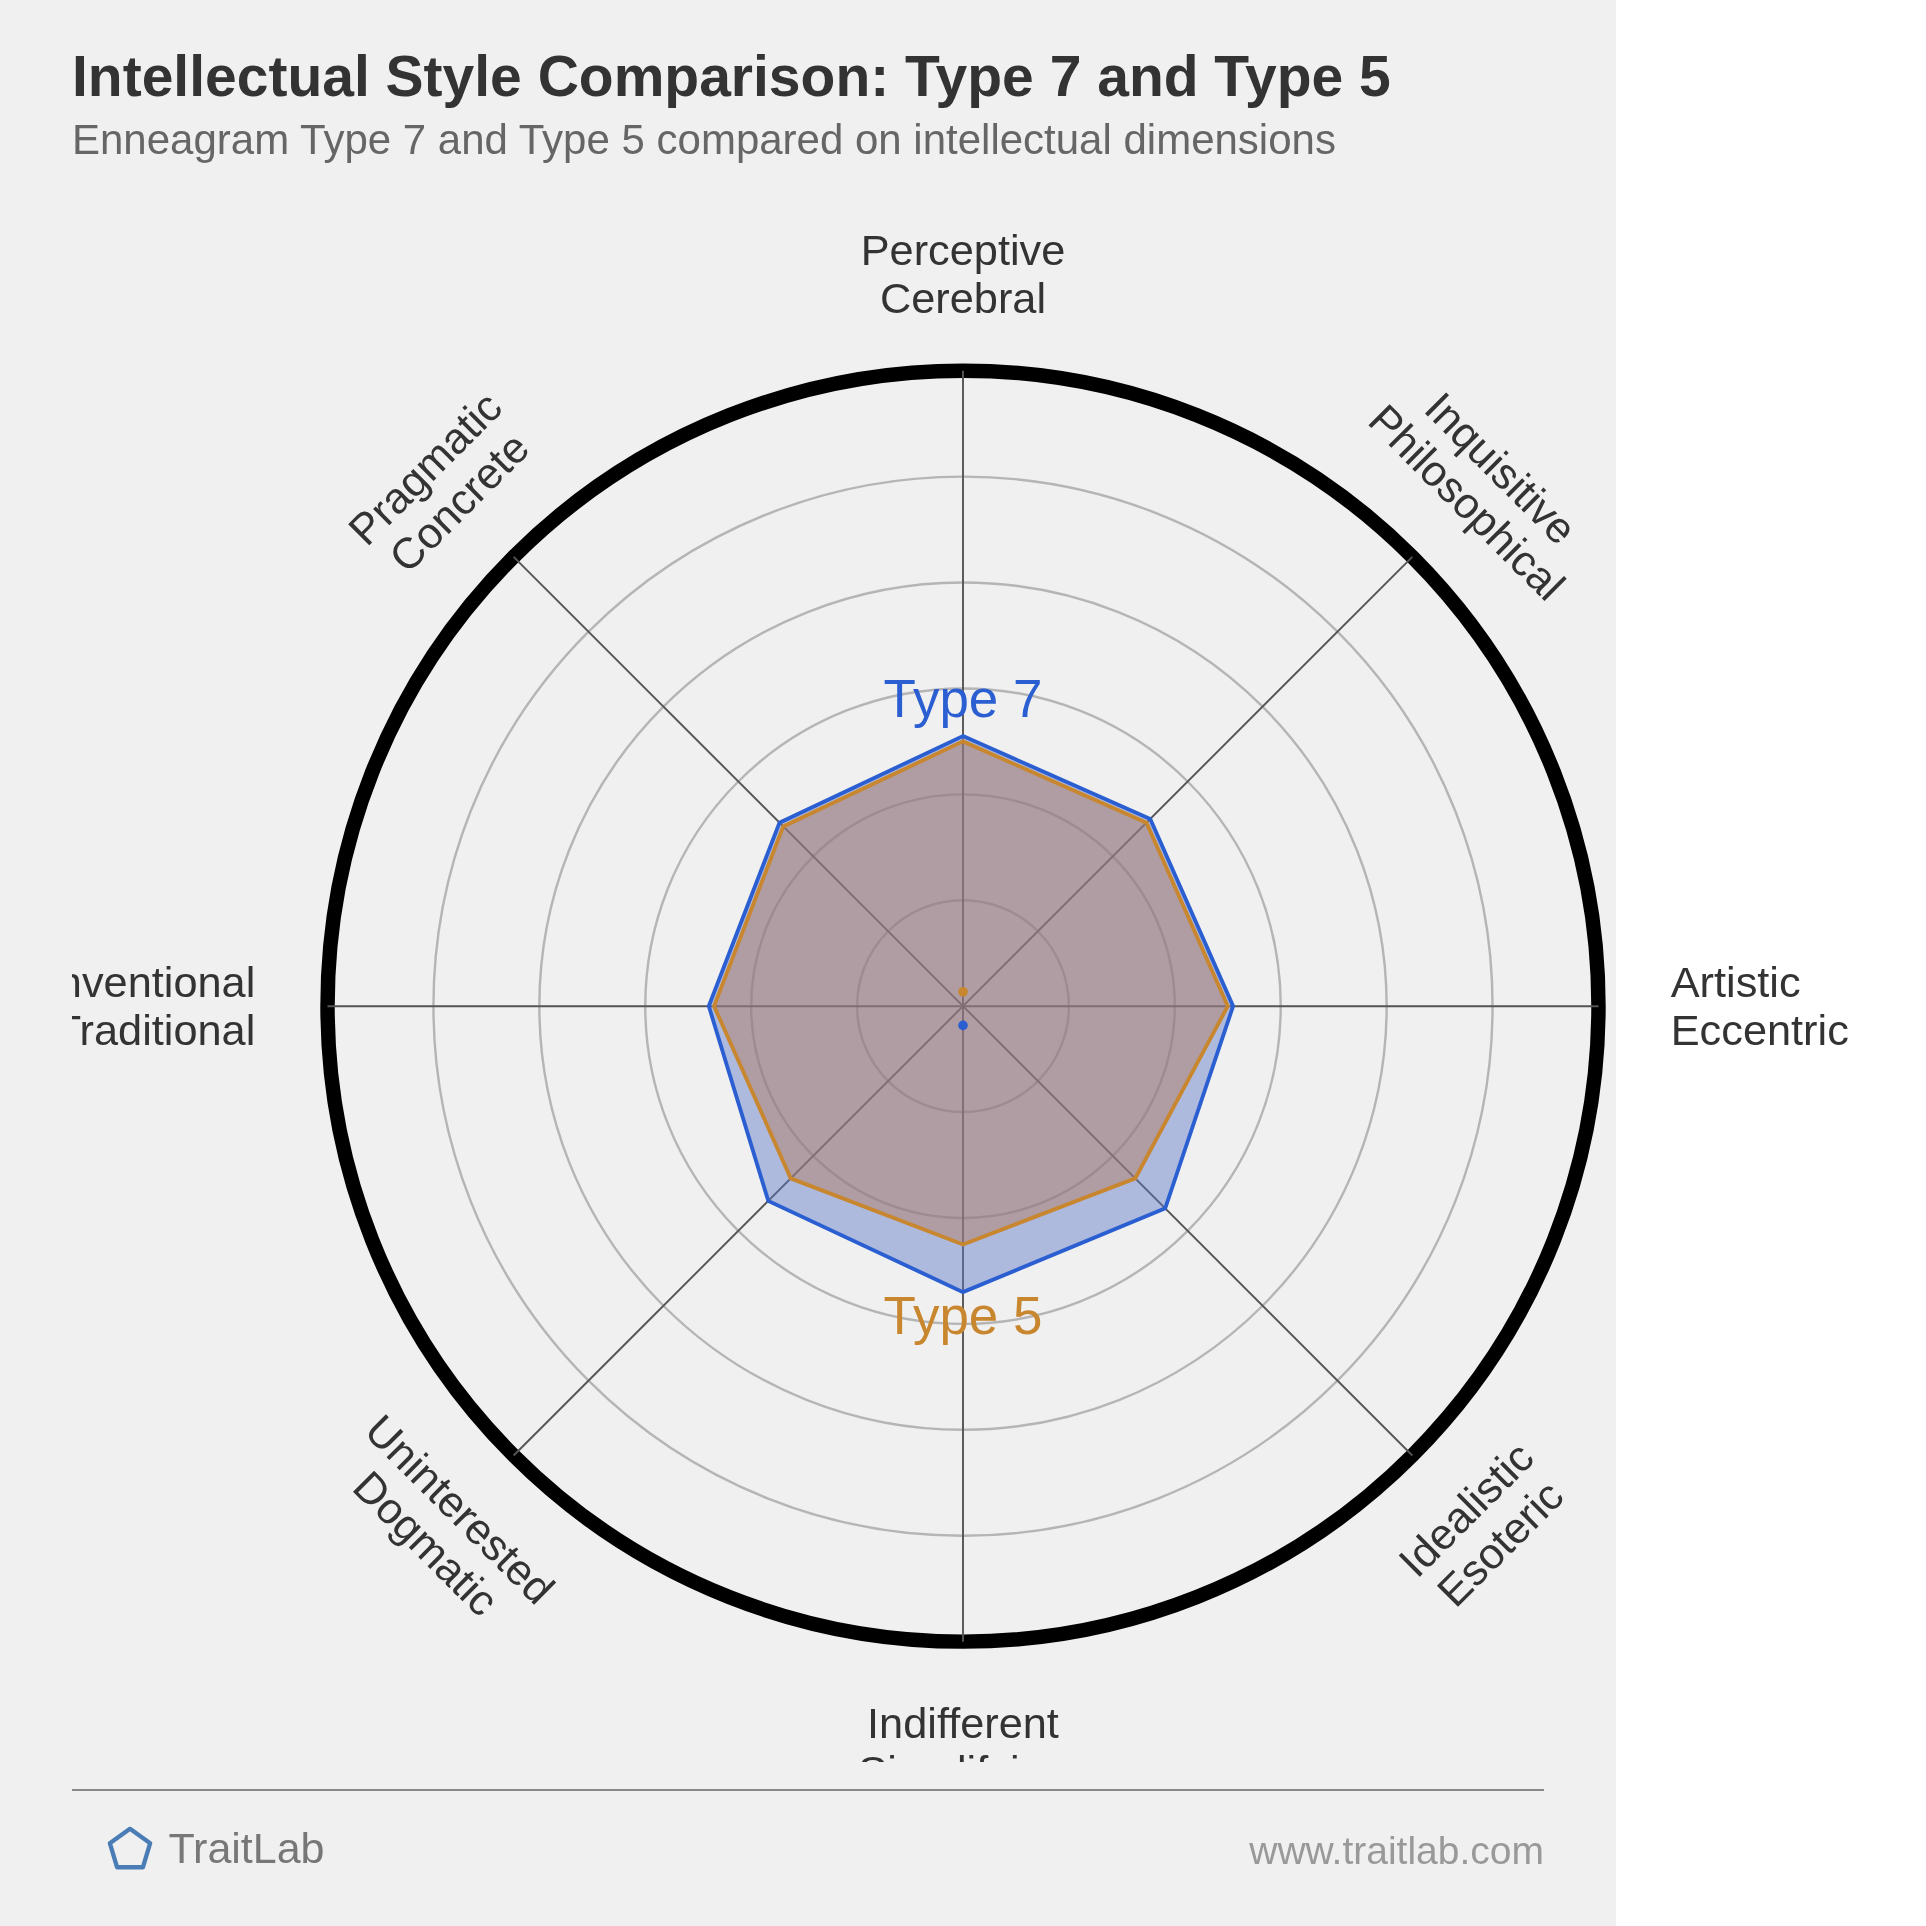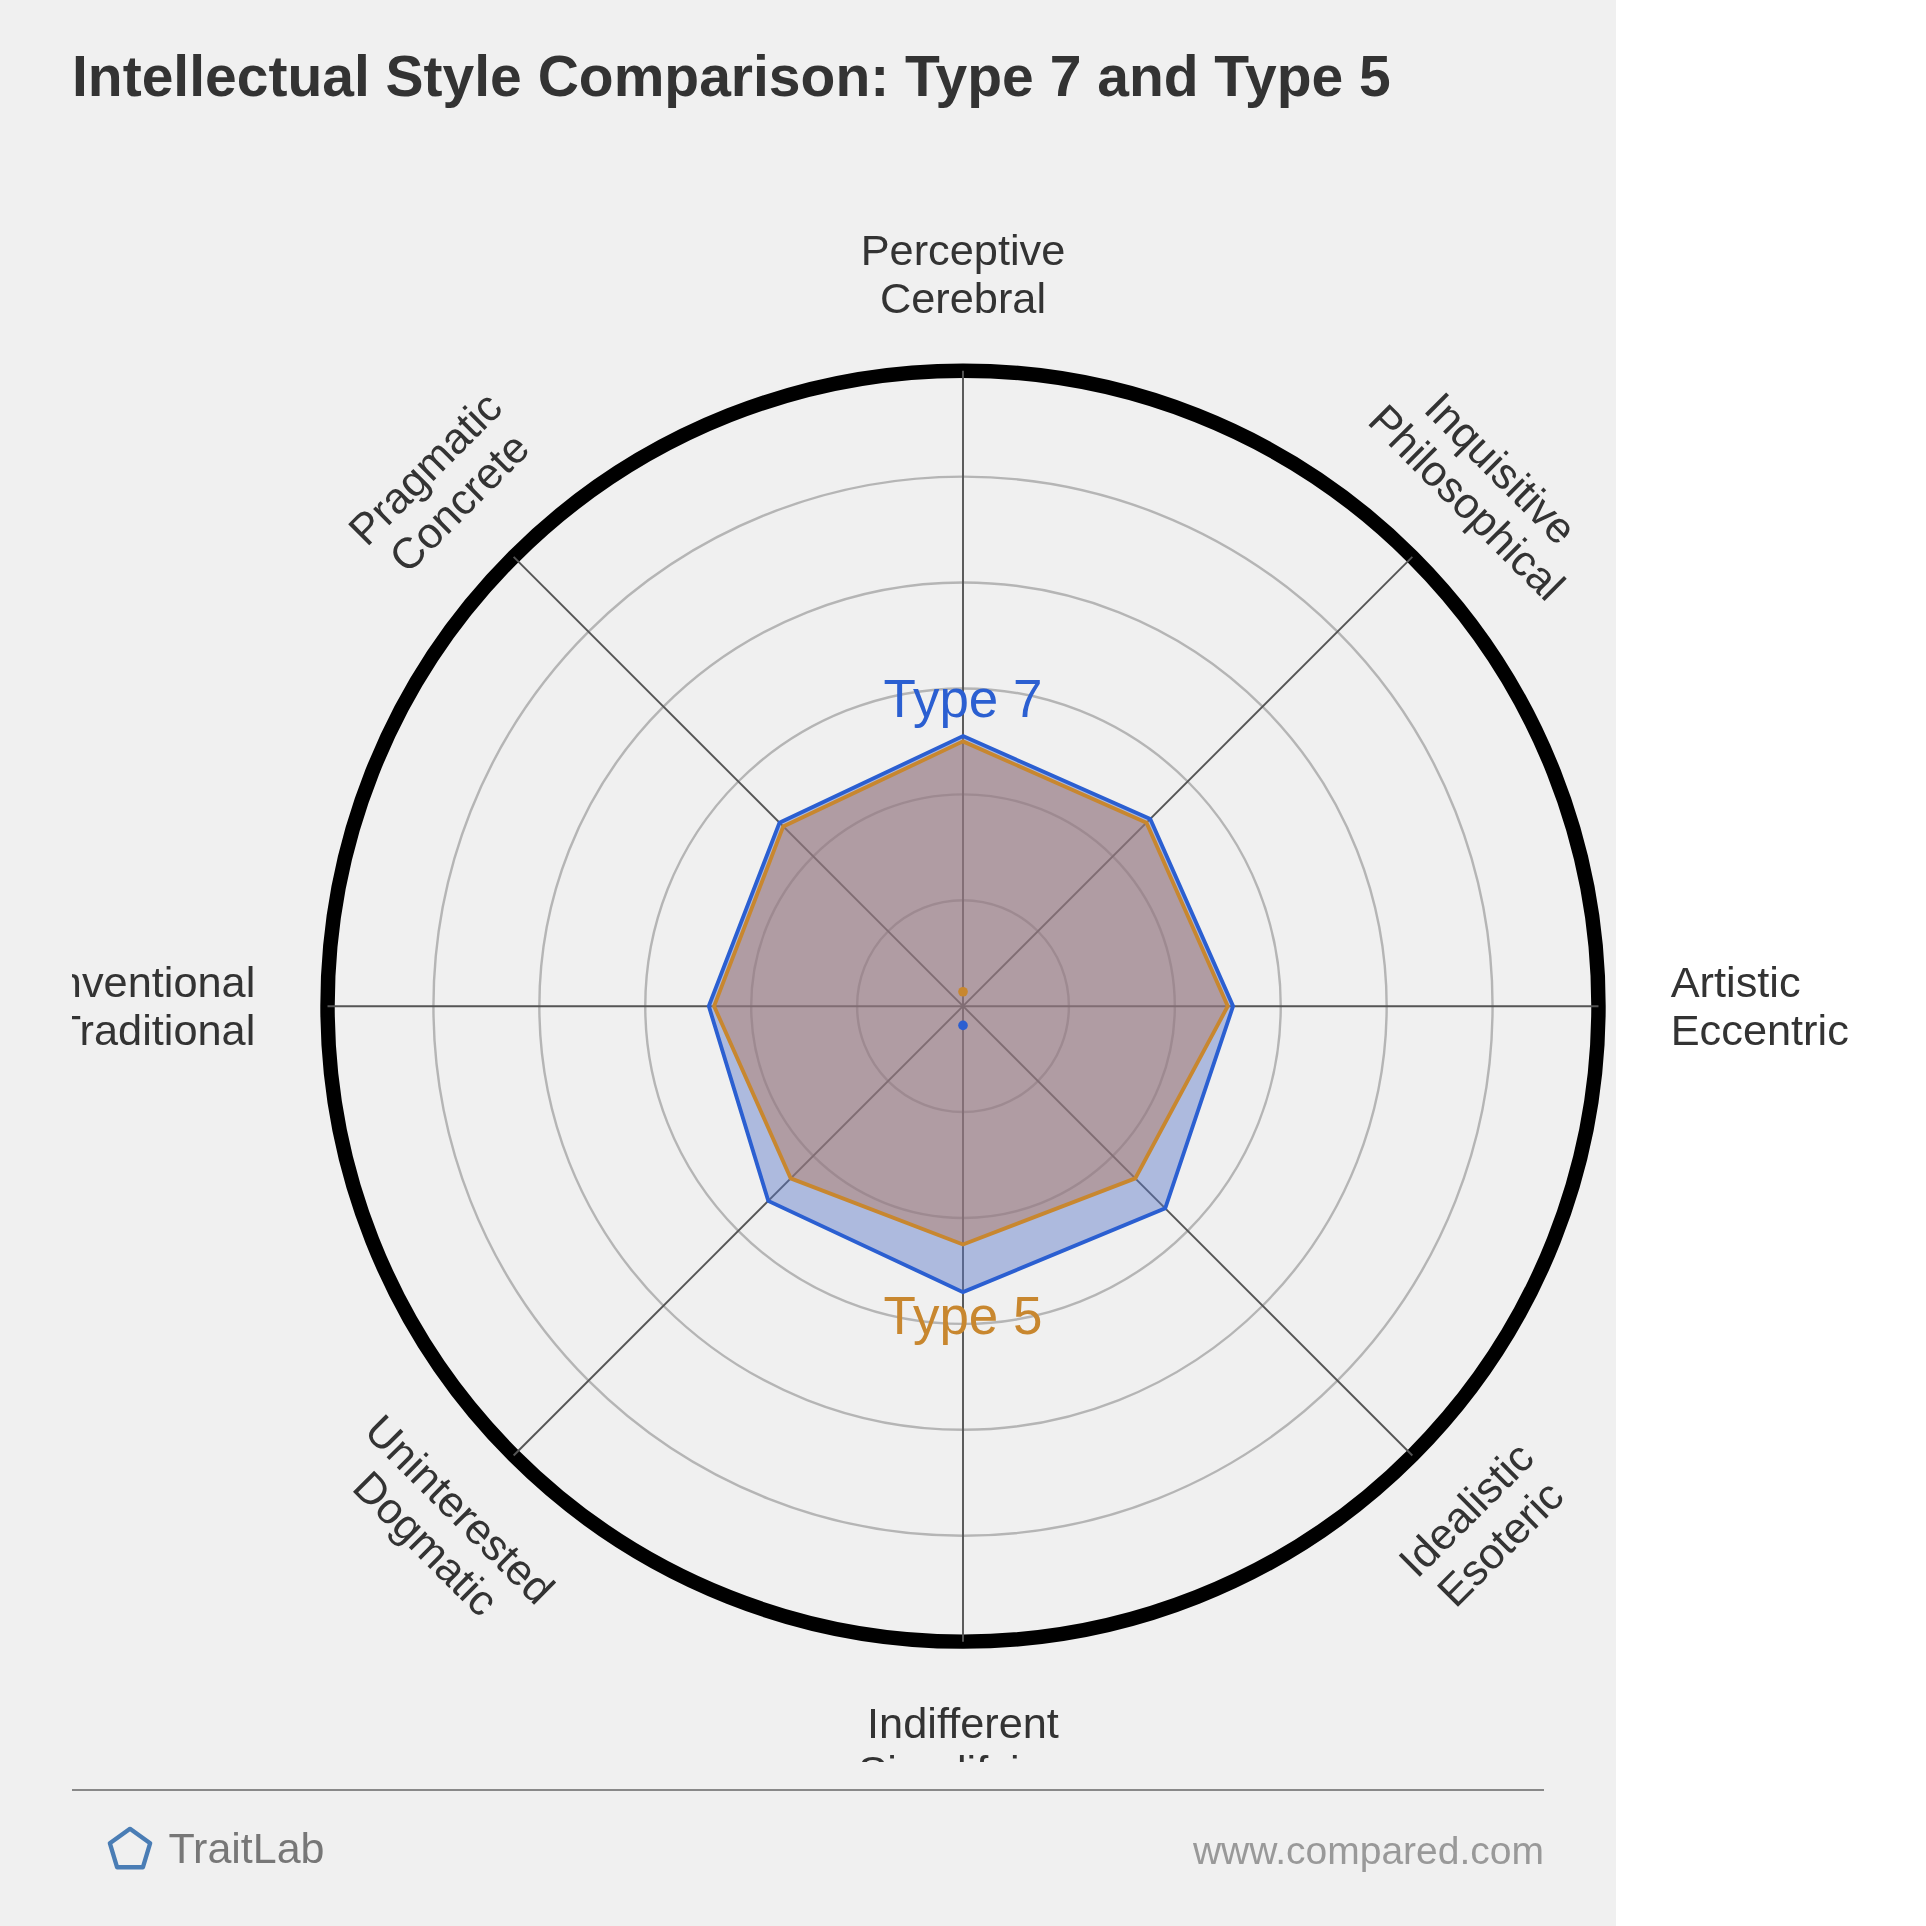--- a/index.html
+++ b/index.html
@@ -68,20 +68,21 @@
 }
 svg text {
   font-family: Arial, Helvetica, sans-serif;
 }
 </style>
 </head>
 <body>
 
 <div class="container">
   <div class="title">Intellectual Style Comparison: Type 7 and Type 5</div>
+  <div class="subtitle">Enneagram Type 7 and Type 5 compared on intellectual dimensions</div>
 
   <div class="chart-area">
     <svg id="radar-svg" width="1782" height="1555" viewBox="0 0 3700 3230">
         <circle cx="1850" cy="1660" r="220" fill="none" stroke="#b5b5b5" stroke-width="5"></circle>
         <circle cx="1850" cy="1660" r="440" fill="none" stroke="#b5b5b5" stroke-width="5"></circle>
         <circle cx="1850" cy="1660" r="660" fill="none" stroke="#b5b5b5" stroke-width="5"></circle>
         <circle cx="1850" cy="1660" r="880" fill="none" stroke="#b5b5b5" stroke-width="5"></circle>
         <circle cx="1850" cy="1660" r="1100" fill="none" stroke="#b5b5b5" stroke-width="5"></circle>
         <circle cx="1850" cy="1660" r="1320" fill="none" stroke="#000" stroke-width="30"></circle>
         <line x1="1850" y1="1660" x2="1850" y2="340" stroke="#555" stroke-width="4"></line>
@@ -126,15 +127,15 @@
   </div>
 
   <div class="bottom-rule"></div>
 
   <div class="footer-left">
     <svg class="logo-pentagon" viewBox="0 0 100 100">
       <polygon points="50,8 92,38 77,88 23,88 8,38" fill="none" stroke="#4a7db5" stroke-width="9" stroke-linejoin="round"></polygon>
     </svg>
     <span>TraitLab</span>
   </div>
-  <div class="footer-right">www.compared.com</div>
+  <div class="footer-right">www.traitlab.com</div>
 </div>
 
 
 </body></html>

